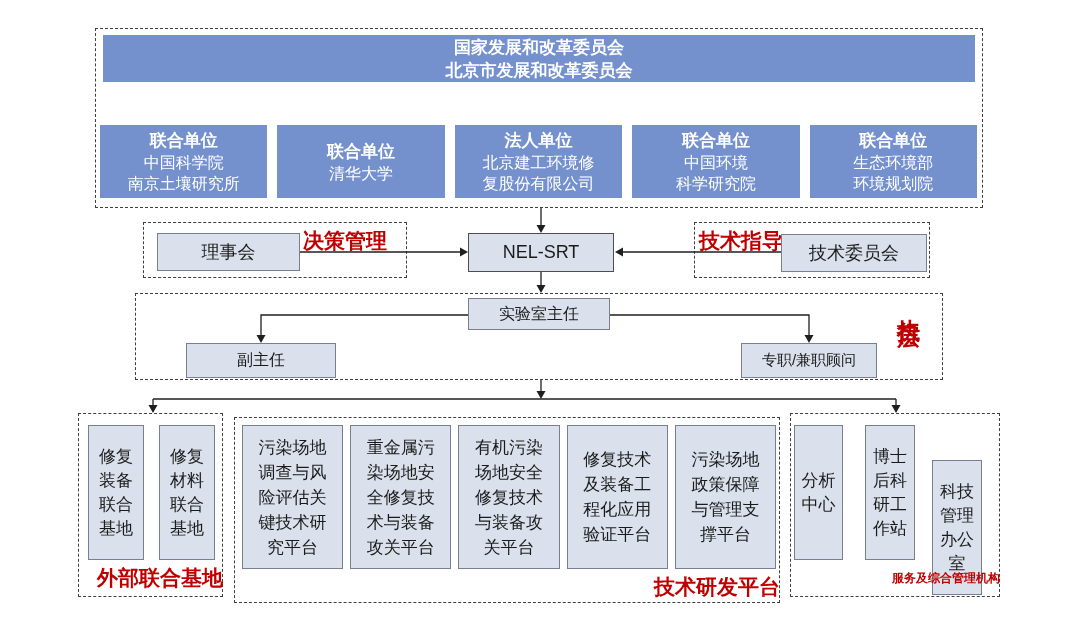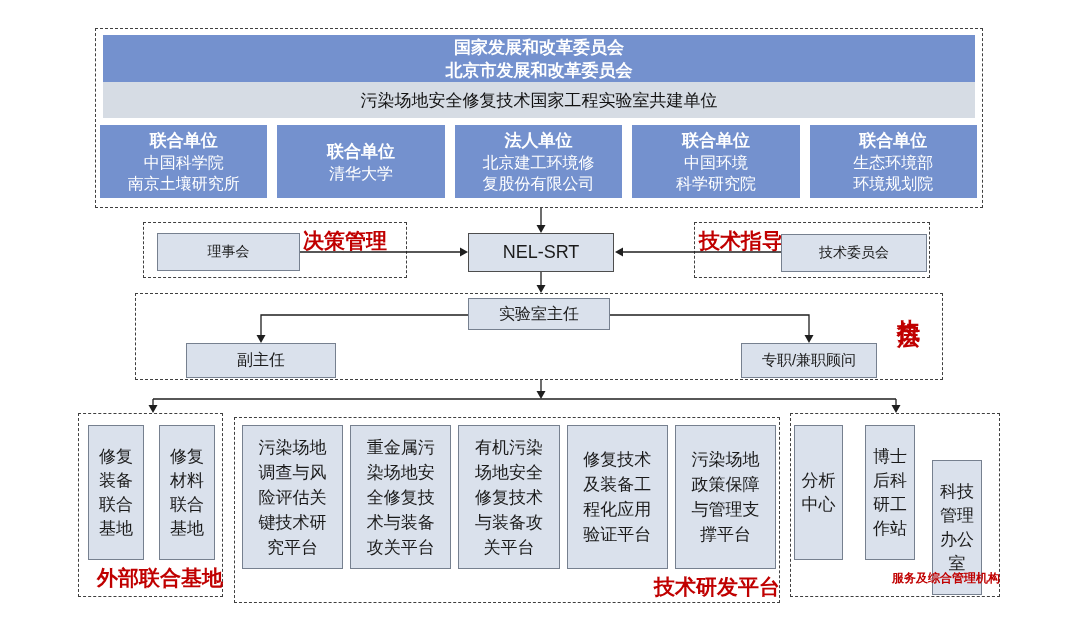--- a/index.html
+++ b/index.html
@@ -6,21 +6,21 @@
   html,body{margin:0;padding:0;background:#fff;}
   #canvas{position:relative;width:1080px;height:629px;background:#ffffff;
           font-family:"Liberation Sans",sans-serif;overflow:hidden;}
   .dashed{position:absolute;border:1.6px dashed #3f3f3f;box-sizing:border-box;background:transparent;}
   .bluebox{background:#7491CE;color:#ffffff;display:flex;flex-direction:column;
            align-items:center;justify-content:center;text-align:center;box-sizing:border-box;}
   .blue-role{font-weight:bold;font-size:17px;line-height:23px;}
   .blue-name{font-size:16px;line-height:21px;white-space:pre-line;}
   .litebox{position:absolute;background:#DAE1EC;border:1.3px solid #76808F;box-sizing:border-box;
            display:flex;align-items:center;justify-content:center;text-align:center;
-           color:#1a1a1a;font-size:14px;}
+           color:#1a1a1a;font-size:18px;}
   .vbox{white-space:pre-line;line-height:24px;font-size:17px;}
   .pbox{white-space:pre-line;line-height:25px;font-size:17px;}
   .red-label{position:absolute;color:#C00000;font-weight:bold;font-size:21px;line-height:26px;
              text-align:right;white-space:nowrap;}
   .vertical-red{position:absolute;color:#C00000;font-weight:bold;font-size:23px;
                 writing-mode:vertical-rl;letter-spacing:4px;line-height:26px;}
   svg.connectors{position:absolute;left:0;top:0;pointer-events:none;}
   .hdr1{position:absolute;left:103px;top:35px;width:872px;height:47px;}
   .hdr2{position:absolute;left:103px;top:82px;width:872px;height:36px;background:#D6DCE4;
         display:flex;align-items:center;justify-content:center;font-size:17px;color:#111;}
@@ -32,23 +32,20 @@
 
 <div id="canvas">
 
   <div class="dashed" style="left:95px;top:28px;width:888px;height:180px;"></div>
 
   <div class="hdr1 bluebox">
     <div class="blue-role">国家发展和改革委员会</div>
     <div class="blue-role">北京市发展和改革委员会</div>
   </div>
 
-  <div class="hdr2">
-    <span>污染场地安全修复技术国家工程实验室共建单位</span>
-  </div>
 
   <div class="units-row">
     <div class="bluebox">
       <div class="blue-role">联合单位</div>
       <div class="blue-name">中国科学院
 南京土壤研究所</div>
     </div>
     <div class="bluebox">
       <div class="blue-role">联合单位</div>
       <div class="blue-name">清华大学</div>

